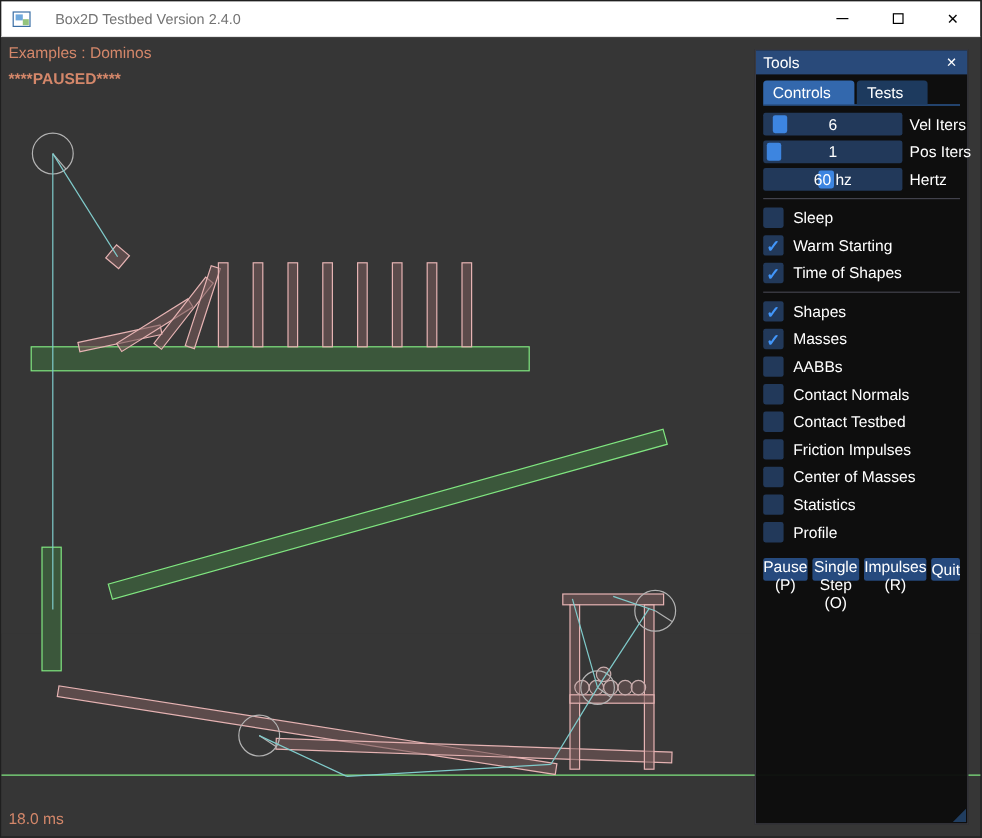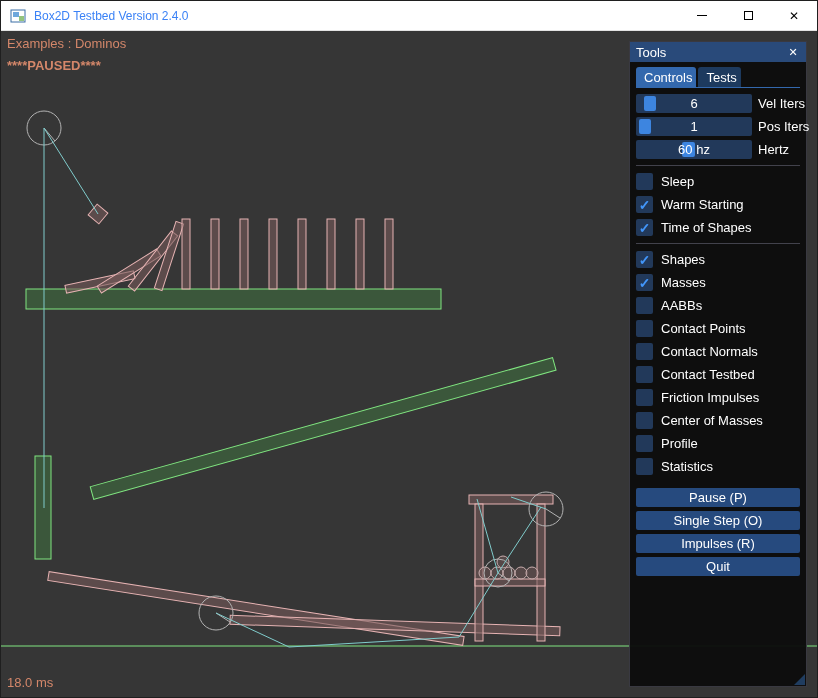--- a/index.html
+++ b/index.html
@@ -5,21 +5,21 @@
   * { margin:0; padding:0; box-sizing:border-box; }
   body { background:#222; font-family:"Liberation Sans", sans-serif; }
 
   .window { position:relative; width:818px; height:698px; background:#363636;
             border:1px solid #1f1f1f; overflow:hidden; }
 
   
   .titlebar { position:absolute; top:0; left:0; right:0; height:30px; background:#ffffff;
               display:flex; align-items:center; border-bottom:1px solid #e3e3e3; }
   .app-icon { width:16px; height:16px; margin-left:9px; flex:0 0 auto; }
-  .title-text { margin-left:8px; font-size:12px; color:#3b82f6; white-space:nowrap; }
+  .title-text { margin-left:20px; font-size:12px; color:#737373; white-space:nowrap; }
   .win-controls { margin-left:auto; display:flex; height:100%; }
   .win-btn { width:46px; height:100%; display:flex; align-items:center; justify-content:center;
              background:transparent; border:none; cursor:pointer; }
   .glyph-min { width:10px; height:1px; background:#000; display:block; }
   .glyph-max { width:9px; height:9px; border:1px solid #000; display:block; }
   .glyph-close { font-size:12px; color:#000; line-height:1; }
 
   
   .canvas { position:absolute; top:30px; left:0; width:818px; height:497px; background:#363636; }
   svg.scene { position:absolute; left:0; top:0; }
@@ -31,40 +31,40 @@
   
   .tools-panel { position:absolute; left:628px; top:10px; width:178px; height:646px;
                  background:rgba(13,13,13,0.96); border:1px solid rgba(110,110,128,0.45);
                  color:#fff; font-size:13px; }
   .panel-titlebar { height:20px; background:#294a7a; display:flex; align-items:center;
                     padding:0 6px; cursor:move; }
   .panel-close { margin-left:auto; width:14px; text-align:center; font-size:11px; cursor:pointer; }
   .panel-body { padding:4px 6px 0 6px; position:relative; }
 
   .tabbar { display:flex; gap:2px; border-bottom:1px solid #3368ad; margin-bottom:6px; padding-top:1px; }
-  .tab { padding:3px 4px 2px 8px; border-radius:3px 3px 0 0; background:#1d3a5e; cursor:pointer; }
+  .tab { padding:3px 20px 2px 8px; border-radius:3px 3px 0 0; background:#1d3a5e; cursor:pointer; }
   .tab.active { background:#3368ad; }
 
   .slider-row { display:flex; align-items:center; margin-bottom:4px; height:19px; }
   .slider { position:relative; width:116px; height:19px; background:#22395a; border-radius:2px;
             overflow:hidden; cursor:ew-resize; flex:0 0 auto; }
   .grab { position:absolute; top:2px; width:12px; height:15px; background:#3d85e0; border-radius:2px; }
   .grab-vel { left:8px; } .grab-pos { left:3px; } .grab-hertz { left:46px; width:13px; }
   .slider-value { position:absolute; inset:0; display:flex; align-items:center; justify-content:center; }
   .row-label { margin-left:6px; white-space:nowrap; }
 
   .sep { height:1px; background:rgba(110,110,128,0.55); margin:6px 0; }
 
   .check-row { display:flex; align-items:center; height:19px; margin-bottom:4px; cursor:pointer; }
   .checkbox { width:17px; height:17px; background:#22395a; border-radius:2px; display:flex;
               align-items:center; justify-content:center; flex:0 0 auto; }
   .checkmark { color:#4296fa; font-size:14px; font-weight:bold; line-height:1; }
   .check-label { margin-left:8px; white-space:nowrap; }
 
-  .panel-buttons { margin-top:12px; display:flex; flex-direction:column; gap:4px; }
+  .panel-buttons { margin-top:12px; display:flex; flex-direction:row; gap:4px; }
   .panel-btn { height:19px; background:#264a7e; border:none; border-radius:2px; color:#fff;
                font-size:13px; font-family:inherit; cursor:pointer; }
 
   .resize-grip { position:absolute; right:1px; bottom:1px; width:0; height:0;
                  border-left:11px solid transparent; border-bottom:11px solid rgba(66,150,250,0.35); }
 </style>
 </head>
 <body>
 
 <div class="window">
@@ -233,45 +233,41 @@
                 <span class="checkmark">✓</span>
               </span>
               <span class="check-label">Masses</span>
             </div>
             <div class="check-row">
               <span class="checkbox"></span>
               <span class="check-label">AABBs</span>
             </div>
             <div class="check-row">
               <span class="checkbox"></span>
-              <span class="check-label">Contact Points</span>
-            </div>
-            <div class="check-row">
-              <span class="checkbox"></span>
               <span class="check-label">Contact Normals</span>
             </div>
             <div class="check-row">
               <span class="checkbox"></span>
               <span class="check-label">Contact Testbed</span>
             </div>
             <div class="check-row">
               <span class="checkbox"></span>
               <span class="check-label">Friction Impulses</span>
             </div>
             <div class="check-row">
               <span class="checkbox"></span>
               <span class="check-label">Center of Masses</span>
             </div>
             <div class="check-row">
               <span class="checkbox"></span>
+              <span class="check-label">Statistics</span>
+            </div>
+            <div class="check-row">
+              <span class="checkbox"></span>
               <span class="check-label">Profile</span>
-            </div>
-            <div class="check-row">
-              <span class="checkbox"></span>
-              <span class="check-label">Statistics</span>
             </div>
           </div>
 
         <div class="panel-buttons">
           <button class="panel-btn">Pause (P)</button>
           <button class="panel-btn">Single Step (O)</button>
           <button class="panel-btn">Impulses (R)</button>
           <button class="panel-btn">Quit</button>
         </div>
       </div>

